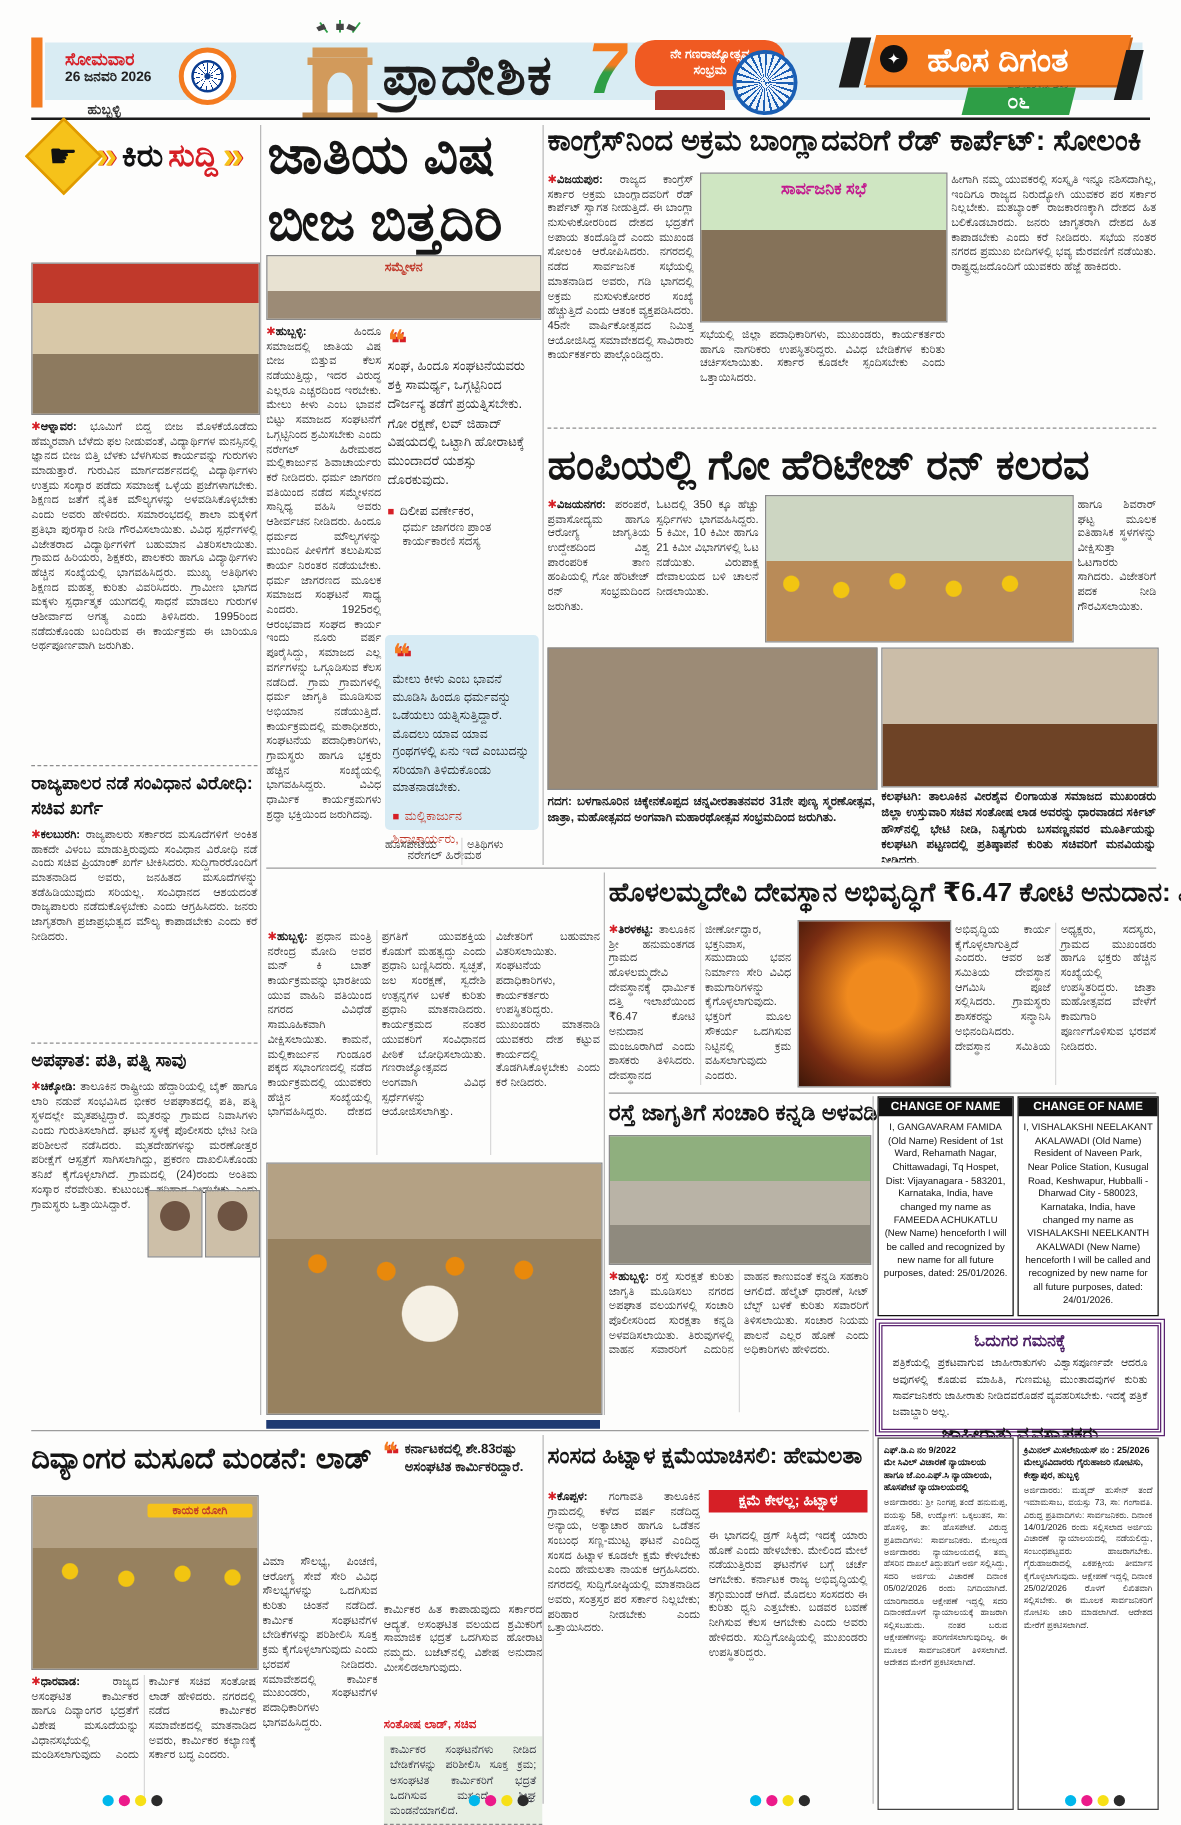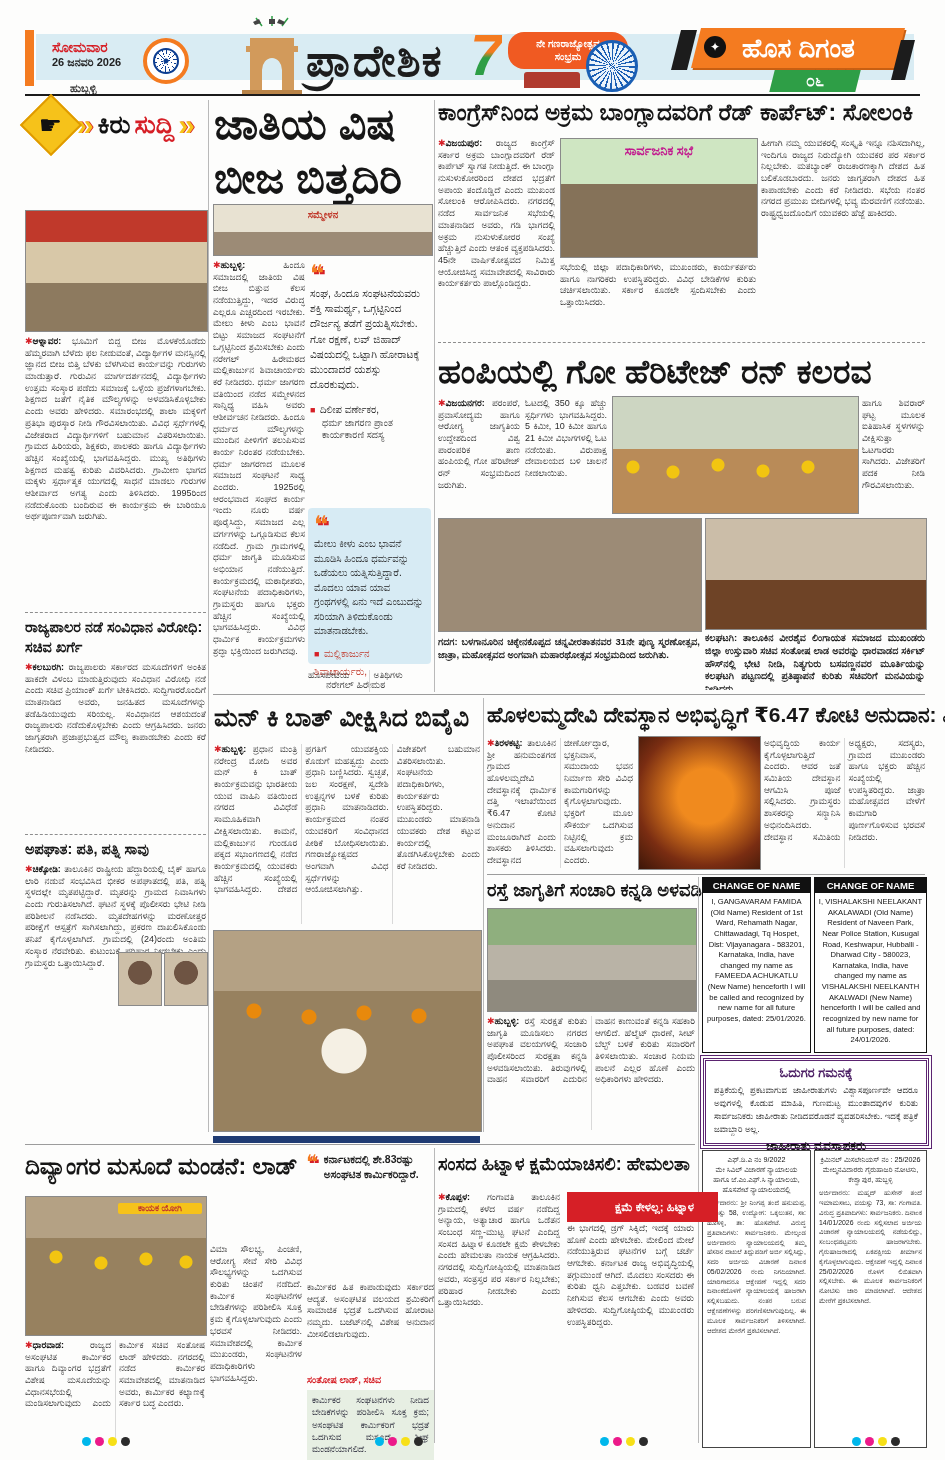--- a/index.html
+++ b/index.html
@@ -90,23 +90,23 @@
   .ph-portrait{background:radial-gradient(circle at 50% 38%,#6e5443 0 30%,#cdbfa8 32%);}
   .ph-banner-text{position:absolute;left:0;right:0;top:4px;text-align:center;font-weight:900;}
 
   
   .ad{border:1.5px solid #111;background:#fff;}
   .ad-title{background:#111;color:#fff;font-weight:bold;font-size:9.5px;text-align:center;padding:2px 0;}
   .ad-body{font-size:7.6px;line-height:1.4;text-align:center;padding:4px 3px;white-space:pre-line;color:#111;}
   .notice{border:3px double #5b2470;outline:1px solid #5b2470;outline-offset:2px;background:#fff;}
   .notice-title{color:#4a1d63;font-weight:900;font-size:13px;text-align:center;padding-top:4px;}
   .notice-body{font-size:8.6px;line-height:1.5;text-align:justify;padding:3px 8px;color:#222;}
-  .notice-sign{font-size:12px;font-weight:bold;text-align:center;color:#111;}
+  .notice-sign{font-size:15px;font-weight:bold;text-align:center;color:#111;}
   .cls{border:1px solid #444;background:#fff;padding:4px 4px;overflow:hidden;}
-  .cls-h{font-size:7.2px;font-weight:normal;text-align:center;line-height:1.4;color:#111;}
+  .cls-h{font-size:7.2px;font-weight:bold;text-align:left;line-height:1.4;color:#111;}
   .cls-b{font-size:6.9px;line-height:1.42;text-align:justify;color:#222;margin-top:3px;}
 
   
   .statbox{display:flex;gap:6px;align-items:flex-start;}
   .stat-text{font-size:10.5px;font-weight:bold;line-height:1.4;color:#1d1d1d;}
   .redbox{background:#d61f26;color:#fff;font-weight:900;font-size:11.5px;display:flex;
           align-items:center;justify-content:center;}
   .greenbox{background:#e7efe3;border-bottom:1.5px dashed #8a8a8a;font-size:8.8px;line-height:1.4;
             padding:4px 5px;text-align:justify;color:#223;}
   .attr-red{color:#d61f26;font-weight:bold;font-size:9.5px;}
@@ -251,21 +251,20 @@
   <div class="ph ph-run" style="left:612px;top:396px;width:245px;height:116px;background-image:radial-gradient(circle at 20px 70px,#f2c511 6px,transparent 7px),radial-gradient(circle at 60px 75px,#f2c511 6px,transparent 7px),radial-gradient(circle at 105px 68px,#f2c511 6px,transparent 7px),radial-gradient(circle at 150px 74px,#f2c511 6px,transparent 7px),radial-gradient(circle at 195px 70px,#f2c511 6px,transparent 7px),linear-gradient(180deg,#cdd6c2 0 45%,#b98b58 45%);"></div>
   <div class="abs bt" style="left:862px;top:398px;width:63px;height:112px;">ಹಾಗೂ ಶಿವರಾರ್ ಘಟ್ಟ ಮೂಲಕ ಐತಿಹಾಸಿಕ ಸ್ಥಳಗಳನ್ನು ವೀಕ್ಷಿಸುತ್ತಾ ಓಟಗಾರರು ಸಾಗಿದರು. ವಿಜೇತರಿಗೆ ಪದಕ ನೀಡಿ ಗೌರವಿಸಲಾಯಿತು.</div>
 
   <div class="ph ph-crowd dots" style="left:438px;top:518px;width:262px;height:112px;"></div>
   <div class="abs caption" style="left:438px;top:636px;width:262px;height:34px;">ಗದಗ: ಬಳಗಾನೂರಿನ ಚಿಕ್ಕೇನಕೊಪ್ಪದ ಚನ್ನವೀರತಾತನವರ 31ನೇ ಪುಣ್ಯ ಸ್ಮರಣೋತ್ಸವ, ಜಾತ್ರಾ, ಮಹೋತ್ಸವದ ಅಂಗವಾಗಿ ಮಹಾರಥೋತ್ಸವ ಸಂಭ್ರಮದಿಂದ ಜರುಗಿತು.</div>
   <div class="ph ph-room dots" style="left:705px;top:518px;width:220px;height:110px;"></div>
   <div class="abs caption" style="left:705px;top:632px;width:220px;height:58px;">ಕಲಘಟಗಿ: ತಾಲೂಕಿನ ವೀರಶೈವ ಲಿಂಗಾಯತ ಸಮಾಜದ ಮುಖಂಡರು ಜಿಲ್ಲಾ ಉಸ್ತುವಾರಿ ಸಚಿವ ಸಂತೋಷ ಲಾಡ ಅವರನ್ನು ಧಾರವಾಡದ ಸರ್ಕಿಟ್ ಹೌಸ್‌ನಲ್ಲಿ ಭೇಟಿ ನೀಡಿ, ನಿತ್ಯಗುರು ಬಸವಣ್ಣನವರ ಮೂರ್ತಿಯನ್ನು ಕಲಘಟಗಿ ಪಟ್ಟಣದಲ್ಲಿ ಪ್ರತಿಷ್ಠಾಪನೆ ಕುರಿತು ಸಚಿವರಿಗೆ ಮನವಿಯನ್ನು ನೀಡಿದರು.</div>
 
   <div class="hline" style="left:213px;top:694px;width:712px;"></div>
 
-  <div class="abs hl" style="left:214px;top:702px;width:266px;font-size:25px;white-space:nowrap;">ಮನ್ ಕಿ ಬಾತ್ ವೀಕ್ಷಿಸಿದ ಬಿವೈವಿ</div>
   <div class="abs bt c3" style="left:214px;top:744px;width:266px;height:180px;">
     <span class="star">✱</span><b>ಹುಬ್ಬಳ್ಳಿ:</b>
     <span>ಪ್ರಧಾನ ಮಂತ್ರಿ ನರೇಂದ್ರ ಮೋದಿ ಅವರ ಮನ್ ಕಿ ಬಾತ್ ಕಾರ್ಯಕ್ರಮವನ್ನು ಭಾರತೀಯ ಯುವ ವಾಹಿನಿ ವತಿಯಿಂದ ನಗರದ ವಿವಿಧೆಡೆ ಸಾಮೂಹಿಕವಾಗಿ ವೀಕ್ಷಿಸಲಾಯಿತು. ಕಾಮನೆ, ಮಲ್ಲಿಕಾರ್ಜುನ ಗುಂಡೂರ ಪಕ್ಕದ ಸಭಾಂಗಣದಲ್ಲಿ ನಡೆದ ಕಾರ್ಯಕ್ರಮದಲ್ಲಿ ಯುವಕರು ಹೆಚ್ಚಿನ ಸಂಖ್ಯೆಯಲ್ಲಿ ಭಾಗವಹಿಸಿದ್ದರು. ದೇಶದ ಪ್ರಗತಿಗೆ ಯುವಶಕ್ತಿಯ ಕೊಡುಗೆ ಮಹತ್ವದ್ದು ಎಂದು ಪ್ರಧಾನಿ ಬಣ್ಣಿಸಿದರು. ಸ್ವಚ್ಛತೆ, ಜಲ ಸಂರಕ್ಷಣೆ, ಸ್ವದೇಶಿ ಉತ್ಪನ್ನಗಳ ಬಳಕೆ ಕುರಿತು ಪ್ರಧಾನಿ ಮಾತನಾಡಿದರು. ಕಾರ್ಯಕ್ರಮದ ನಂತರ ಯುವಕರಿಗೆ ಸಂವಿಧಾನದ ಪೀಠಿಕೆ ಬೋಧಿಸಲಾಯಿತು. ಗಣರಾಜ್ಯೋತ್ಸವದ ಅಂಗವಾಗಿ ವಿವಿಧ ಸ್ಪರ್ಧೆಗಳನ್ನು ಆಯೋಜಿಸಲಾಗಿತ್ತು. ವಿಜೇತರಿಗೆ ಬಹುಮಾನ ವಿತರಿಸಲಾಯಿತು. ಸಂಘಟನೆಯ ಪದಾಧಿಕಾರಿಗಳು, ಕಾರ್ಯಕರ್ತರು ಉಪಸ್ಥಿತರಿದ್ದರು. ಮುಖಂಡರು ಮಾತನಾಡಿ ಯುವಕರು ದೇಶ ಕಟ್ಟುವ ಕಾರ್ಯದಲ್ಲಿ ತೊಡಗಿಸಿಕೊಳ್ಳಬೇಕು ಎಂದು ಕರೆ ನೀಡಿದರು.</span>
   </div>
   <div class="ph ph-group dots" style="left:213px;top:930px;width:267px;height:200px;background-image:radial-gradient(circle at 40px 80px,#e8890c 7px,transparent 8px),radial-gradient(circle at 95px 86px,#e8890c 7px,transparent 8px),radial-gradient(circle at 150px 82px,#e8890c 7px,transparent 8px),radial-gradient(circle at 205px 85px,#e8890c 7px,transparent 8px),radial-gradient(circle at 130px 120px,#f5f0e4 22px,transparent 23px),linear-gradient(180deg,#b4a184 0 30%,#97815f 30%);"></div>
   <div class="abs navybar" style="left:213px;top:1136px;width:267px;height:7px;"></div>
 
   <div class="vline" style="left:483px;top:698px;height:434px;"></div>
 
   <div class="abs hl hl-md" style="left:487px;top:702px;width:438px;white-space:nowrap;">ಹೊಳಲಮ್ಮದೇವಿ ದೇವಸ್ಥಾನ ಅಭಿವೃದ್ಧಿಗೆ ₹6.47 ಕೋಟಿ ಅನುದಾನ: ಎಚ್ಕೆಪಾ</div>
@@ -341,21 +340,21 @@
     <div class="greenbox" style="margin-top:3px;">ಕಾರ್ಮಿಕರ ಸಂಘಟನೆಗಳು ವಿಮಾ ಸೌಲಭ್ಯ, ಪಿಂಚಣಿ ಸೇರಿ ವಿವಿಧ ಬೇಡಿಕೆಗಳ ಈಡೇರಿಕೆಗೆ ಮನವಿ; ಸ್ಪಂದಿಸುವ ಭರವಸೆ ನೀಡಿದ ಸಚಿವ ಲಾಡ್.</div>
   </div>
 
   <div class="vline" style="left:434px;top:1148px;height:295px;"></div>
 
   <div class="abs hl" style="left:438px;top:1154px;width:256px;font-size:18px;white-space:nowrap;overflow:hidden;">ಸಂಸದ ಹಿಟ್ನಾಳ ಕ್ಷಮೆಯಾಚಿಸಲಿ: ಹೇಮಲತಾ</div>
   <div class="abs bt" style="left:438px;top:1192px;width:122px;height:246px;">
     <span class="star">✱</span><b>ಕೊಪ್ಪಳ:</b>
     <span>ಗಂಗಾವತಿ ತಾಲೂಕಿನ ಗ್ರಾಮದಲ್ಲಿ ಕಳೆದ ವರ್ಷ ನಡೆದಿದ್ದ ಅನ್ಯಾಯ, ಅತ್ಯಾಚಾರ ಹಾಗೂ ಒಡೆತನ ಸಂಬಂಧ ಸಣ್ಣ-ಮುಟ್ಟ ಘಟನೆ ಎಂದಿದ್ದ ಸಂಸದ ಹಿಟ್ನಾಳ ಕೂಡಲೇ ಕ್ಷಮೆ ಕೇಳಬೇಕು ಎಂದು ಹೇಮಲತಾ ನಾಯಕ ಆಗ್ರಹಿಸಿದರು. ನಗರದಲ್ಲಿ ಸುದ್ದಿಗೋಷ್ಠಿಯಲ್ಲಿ ಮಾತನಾಡಿದ ಅವರು, ಸಂತ್ರಸ್ತರ ಪರ ಸರ್ಕಾರ ನಿಲ್ಲಬೇಕು; ಪರಿಹಾರ ನೀಡಬೇಕು ಎಂದು ಒತ್ತಾಯಿಸಿದರು.</span>
   </div>
-  <div class="abs redbox" style="left:567px;top:1192px;width:127px;height:30px;padding-left:24px;">ಕ್ಷಮೆ ಕೇಳಲ್ಲ; ಹಿಟ್ನಾಳ</div>
+  <div class="abs redbox" style="left:567px;top:1192px;width:127px;height:18px;">ಕ್ಷಮೆ ಕೇಳಲ್ಲ; ಹಿಟ್ನಾಳ</div>
   <div class="abs bt" style="left:567px;top:1223px;width:127px;height:215px;">ಈ ಭಾಗದಲ್ಲಿ ಡ್ರಗ್ ಸಿಕ್ಕಿದೆ; ಇದಕ್ಕೆ ಯಾರು ಹೊಣೆ ಎಂದು ಹೇಳಬೇಕು. ಮೇಲಿಂದ ಮೇಲೆ ನಡೆಯುತ್ತಿರುವ ಘಟನೆಗಳ ಬಗ್ಗೆ ಚರ್ಚೆ ಆಗಬೇಕು. ಕರ್ನಾಟಕ ರಾಜ್ಯ ಅಭಿವೃದ್ಧಿಯಲ್ಲಿ ತಗ್ಗುಮುಂಡೆ ಆಗಿದೆ. ಮೊದಲು ಸಂಸದರು ಈ ಕುರಿತು ಧ್ವನಿ ಎತ್ತಬೇಕು. ಬಡವರ ಬವಣೆ ನೀಗಿಸುವ ಕೆಲಸ ಆಗಬೇಕು ಎಂದು ಅವರು ಹೇಳಿದರು. ಸುದ್ದಿಗೋಷ್ಠಿಯಲ್ಲಿ ಮುಖಂಡರು ಉಪಸ್ಥಿತರಿದ್ದರು.</div>
 
   <div class="abs" style="left:82px;top:1432px;">
     <span class="regdot" style="background:#00b7eb;"></span><span class="regdot" style="background:#ec1a8a;"></span><span class="regdot" style="background:#f7e017;"></span><span class="regdot" style="background:#2b2b2b;"></span>
   </div>
   <div class="abs" style="left:375px;top:1432px;">
     <span class="regdot" style="background:#00b7eb;"></span><span class="regdot" style="background:#ec1a8a;"></span><span class="regdot" style="background:#f7e017;"></span><span class="regdot" style="background:#2b2b2b;"></span>
   </div>
   <div class="abs" style="left:600px;top:1432px;">
     <span class="regdot" style="background:#00b7eb;"></span><span class="regdot" style="background:#ec1a8a;"></span><span class="regdot" style="background:#f7e017;"></span><span class="regdot" style="background:#2b2b2b;"></span>

